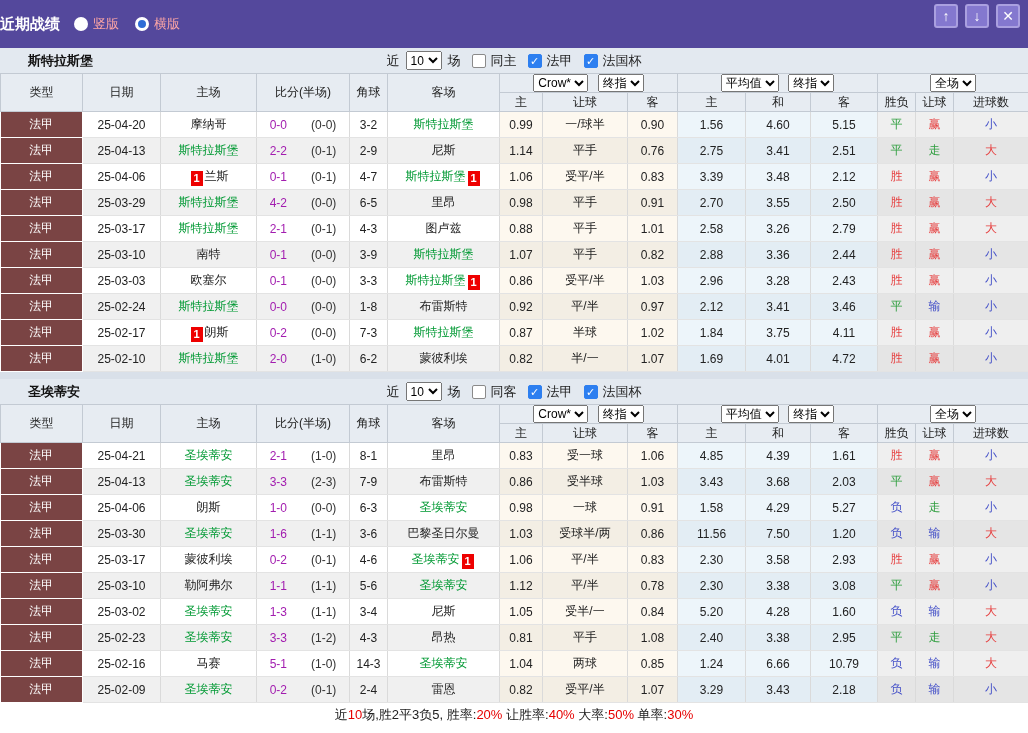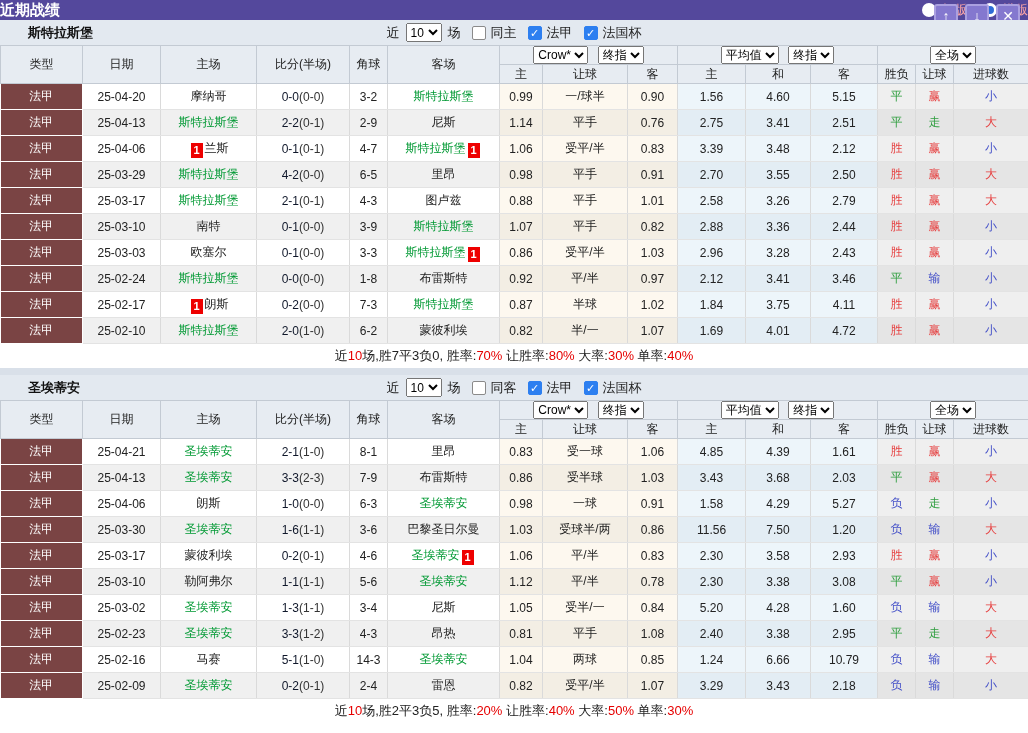--- a/index.html
+++ b/index.html
@@ -1,20 +1,20 @@
 <!DOCTYPE html>
 <html><head>
 <meta charset="utf-8">
 <style>
   * { margin:0; padding:0; box-sizing:border-box; }
   html,body { width:1028px; font-family:"Liberation Sans","DejaVu Sans",sans-serif; background:#ffffff; }
   body { width:1028px; height:733px; overflow:hidden; font-size:12px; color:#222; }
 
   
-  .titlebar { position:relative; height:20px; background:#54489c; display:flex; align-items:center; justify-content:space-between; gap:14px; }
+  .titlebar { position:relative; height:48px; background:#54489c; display:flex; align-items:center; justify-content:flex-start; gap:14px; }
   .titlebar .tb-title { color:#ffffff; font-weight:bold; font-size:15px; }
   .radio-group { display:flex; align-items:center; gap:16px; }
   .radio-item { display:flex; align-items:center; gap:5px; color:#fca5a5; font-size:13px; cursor:pointer; }
   .radio-dot { width:14px; height:14px; border-radius:50%; }
   .radio-dot.filled { background:#ffffff; }
   .radio-dot.hollow { background:#2e6cd6; border:3px solid #ffffff; }
   .win-buttons { position:absolute; right:8px; top:4px; display:flex; gap:7px; }
   .win-btn { width:24px; height:24px; background:#8478cf; border:2px solid #aaa0e0; border-radius:3px; color:#ffffff; font-weight:bold; font-size:14px; line-height:20px; text-align:center; cursor:pointer; }
 
   
@@ -35,22 +35,22 @@
   tr.odd  td { background:#ffffff; }
   td.type-cell { background:#7a4444 !important; color:#ffffff; border-right:1px solid #ffffff; border-bottom:1px solid #ffffff; }
   tr.odd  td.crow-cell { background:#fdf8ef; }
   tr.even td.crow-cell { background:#f3eee4; }
   tr.odd  td.avg-cell  { background:#edf5fa; }
   tr.even td.avg-cell  { background:#e3edf4;margin-top:12px; }
   tr.odd  td.res-cell  { background:#efefef; }
   tr.even td.res-cell  { background:#e5e5e5; }
   .team-name.focus { color:#009933; }
   .badge { display:inline-block; background:#ee0000; color:#ffffff; width:12px; height:15px; line-height:15px; font-size:11px; font-weight:bold; margin:0 2px; vertical-align:-2px; }
-  .ft { color:#0f172a; }
-  .ht { color:#333333; }
+  .ft { color:#a21caf; }
+  .ht { color:#333333;padding-left:24px; }
   .c-red   { color:#e64040; }
   .c-green { color:#2f9e3f; }
   .c-blue  { color:#4450c8; }
 
   .summary { height:24px; line-height:24px; text-align:center; font-size:13px; color:#222; background:#ffffff; }
   .summary .seg-r { color:#e60000; }
   .table-sep { height:7px; background:#d9e0e9; }
 </style>
 </head>
 <body>
@@ -306,21 +306,20 @@
             <td class="crow-cell">1.07</td>
             <td class="avg-cell">1.69</td>
             <td class="avg-cell">4.01</td>
             <td class="avg-cell">4.72</td>
             <td class="res-cell c-red">胜</td>
             <td class="res-cell c-red">赢</td>
             <td class="res-cell c-blue">小</td>
           </tr>
         </tbody>
     </table>
-    <div class="summary"><span class="seg-k">近</span><span class="seg-r">10</span><span class="seg-k">场,胜7平3负0, 胜率:</span><span class="seg-r">70%</span><span class="seg-k"> 让胜率:</span><span class="seg-r">80%</span><span class="seg-k"> 大率:</span><span class="seg-r">30%</span><span class="seg-k"> 单率:</span><span class="seg-r">40%</span></div>
   </div>
 <div class="table-sep"></div>
   <div class="section">
     <div class="band">
       <span class="team-title">圣埃蒂安</span>
       <span class="filter">
         <span>近</span>
         <select><option>10</option></select>
         <span>场</span>
       <span class="cb"></span>

